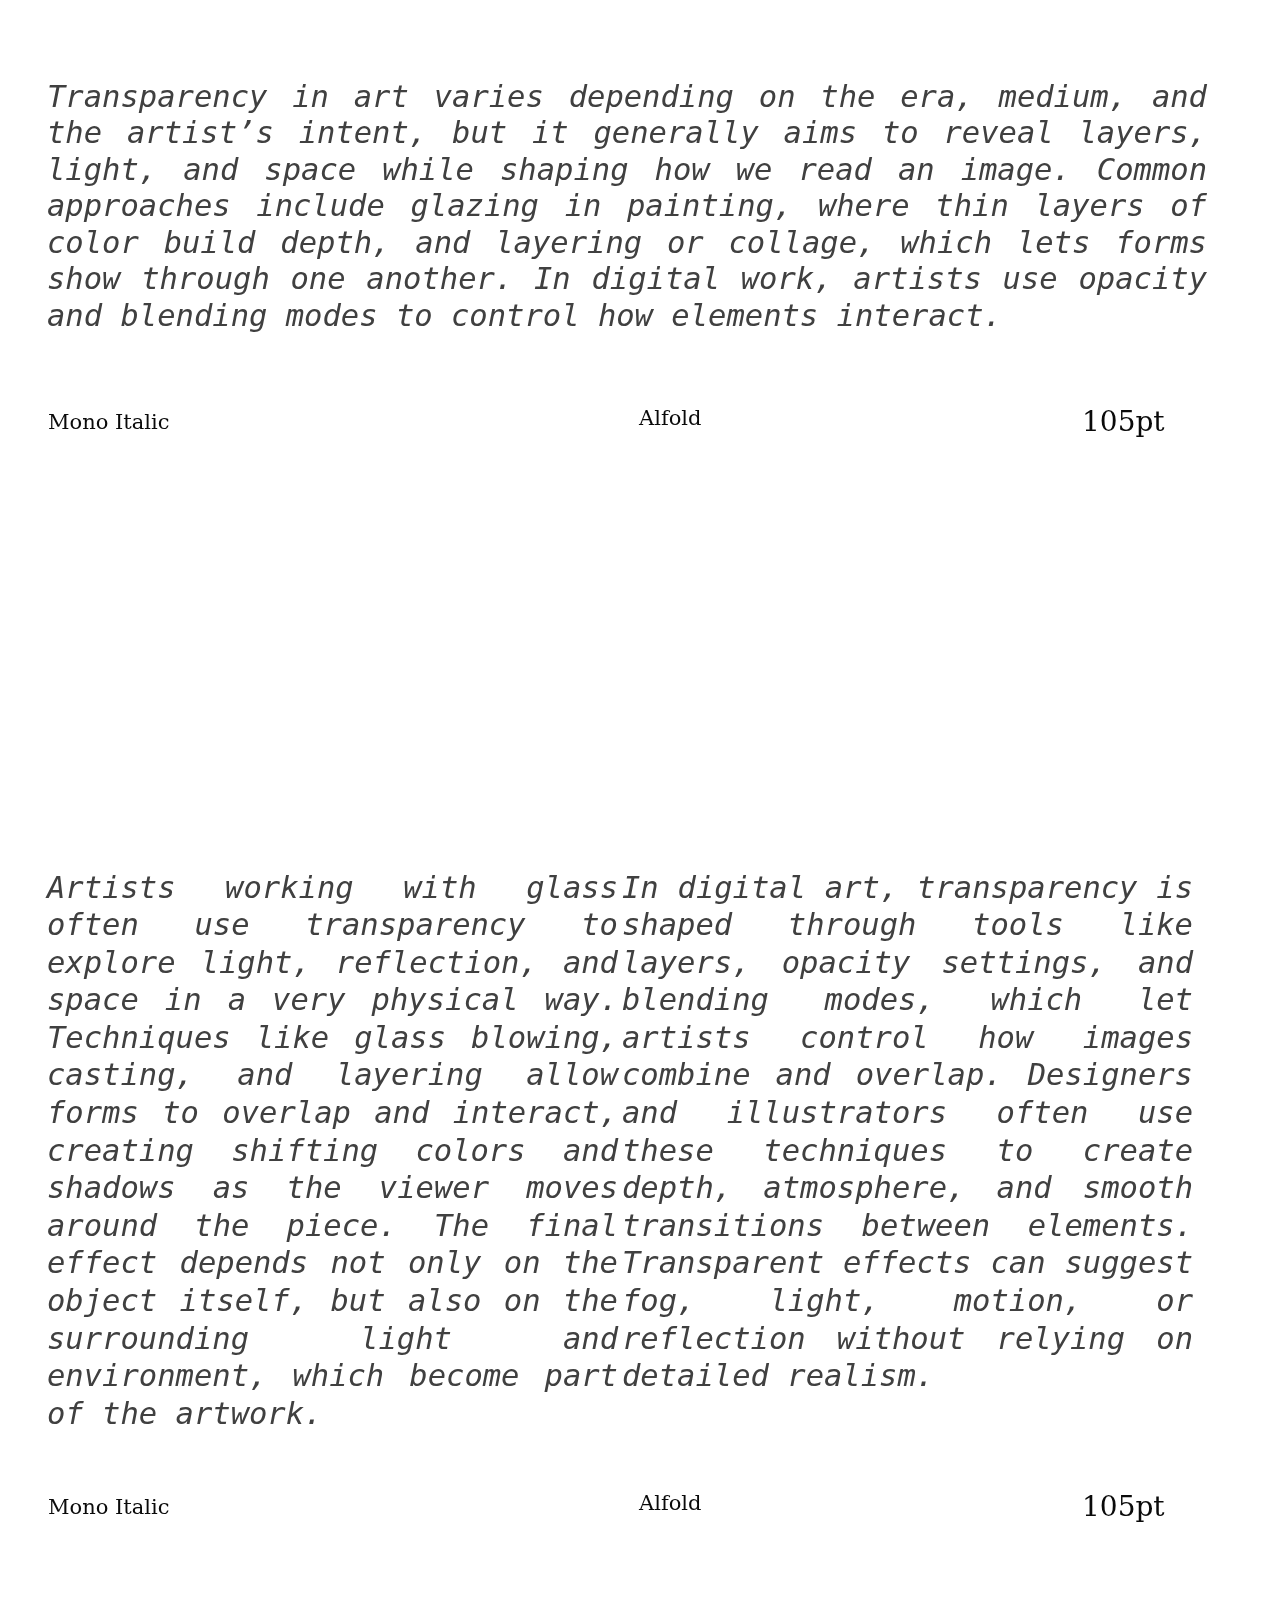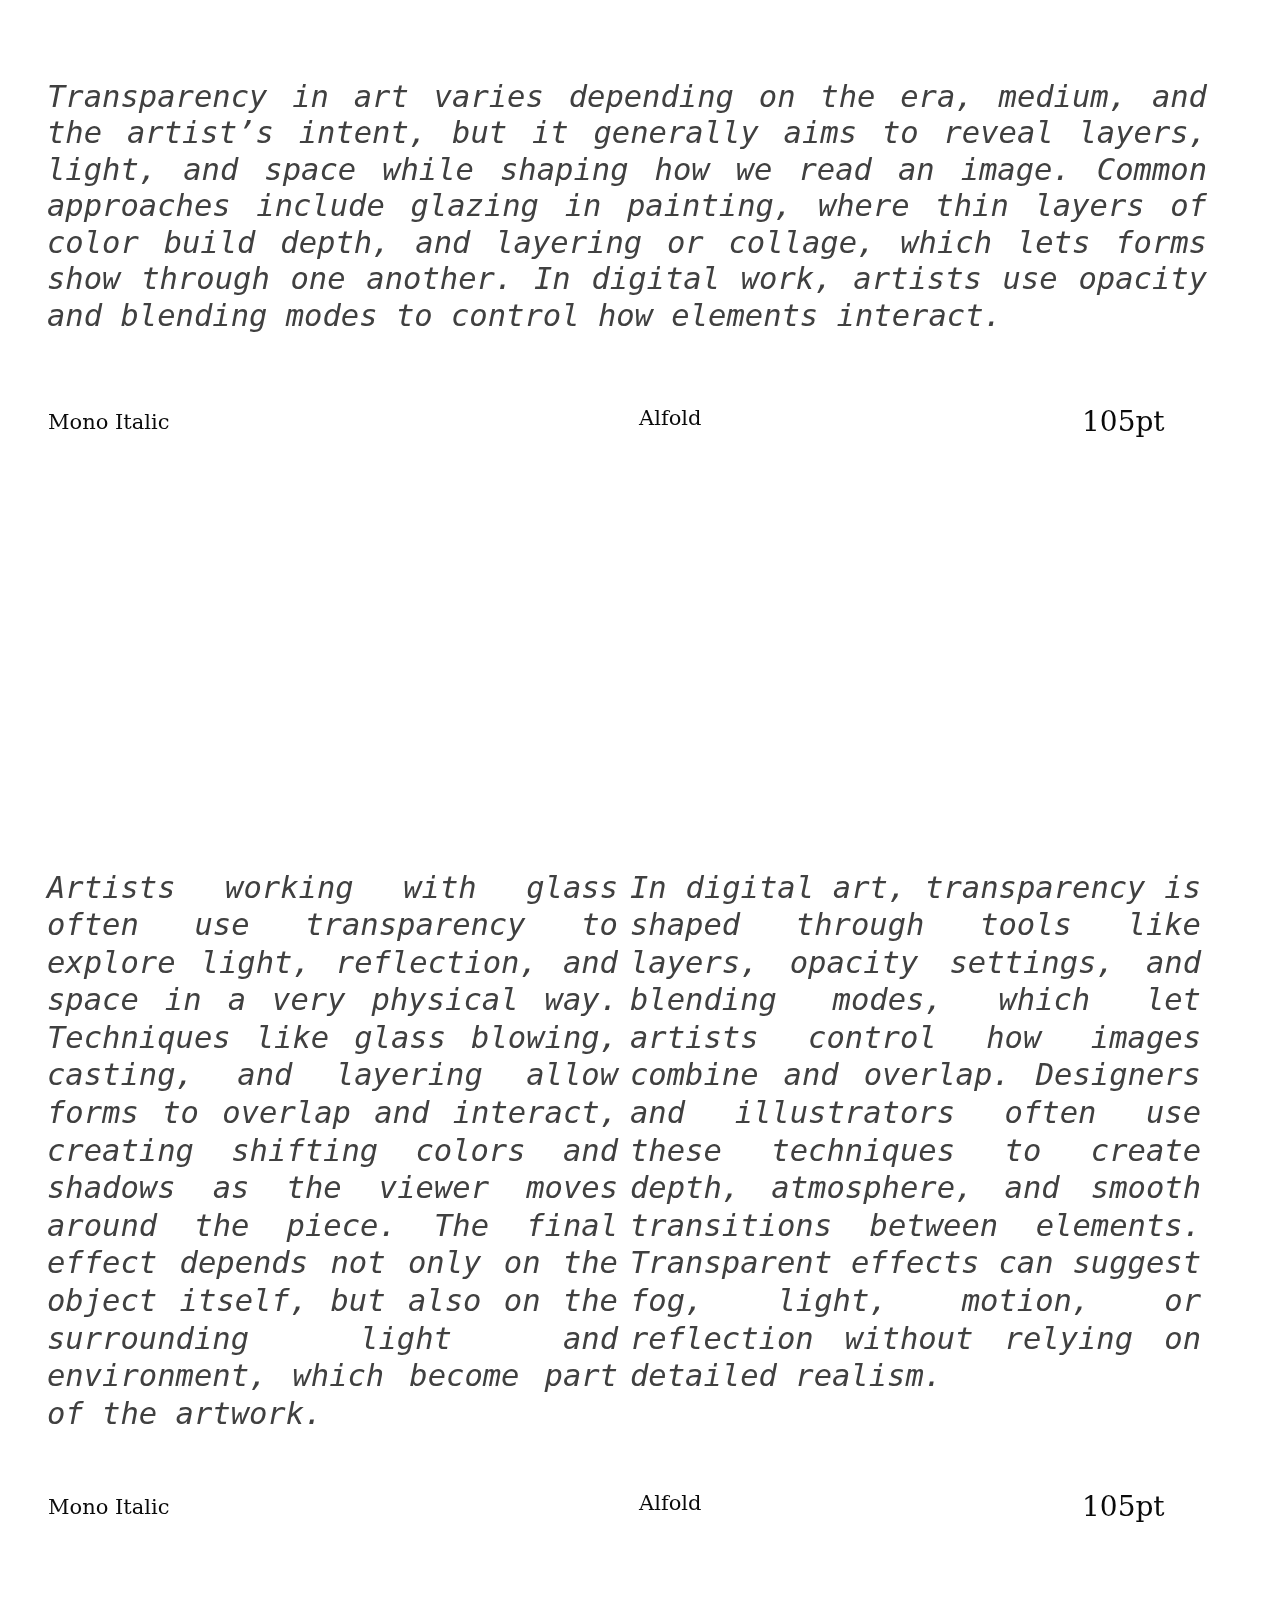--- a/index.html
+++ b/index.html
@@ -73,21 +73,21 @@
 
   
   .columns {
     position: absolute;
     left: 47px;
     top: 838px;
     width: 1160px;
     display: flex;
     flex-direction: row;
     align-items: flex-start;
-    gap: 12px;
+    gap: 4px;
   }
   .col {
     width: 571px;
     flex: 0 0 571px;
   }
   .col .mono-justified {
     font-size: 30.5px;
     line-height: 37.6px;
   }
 

